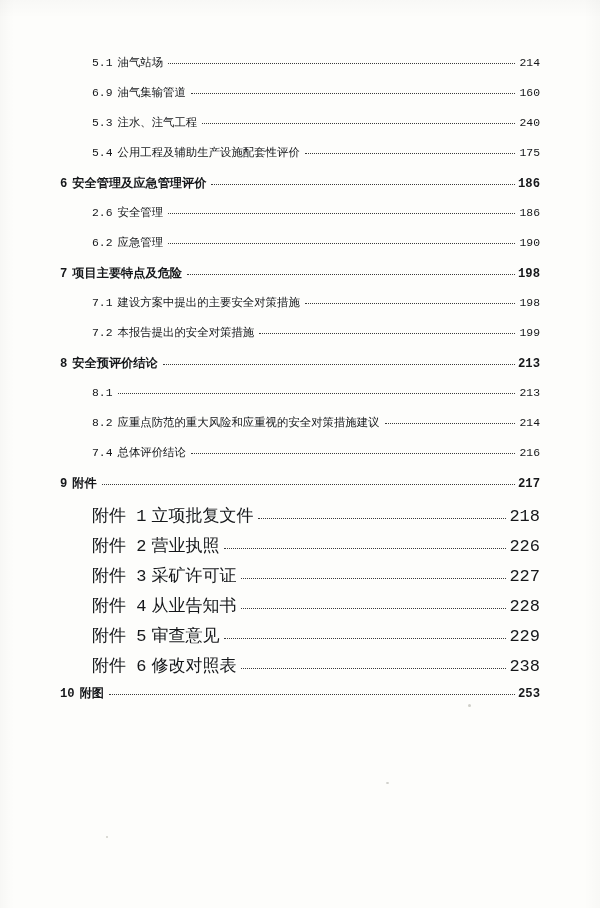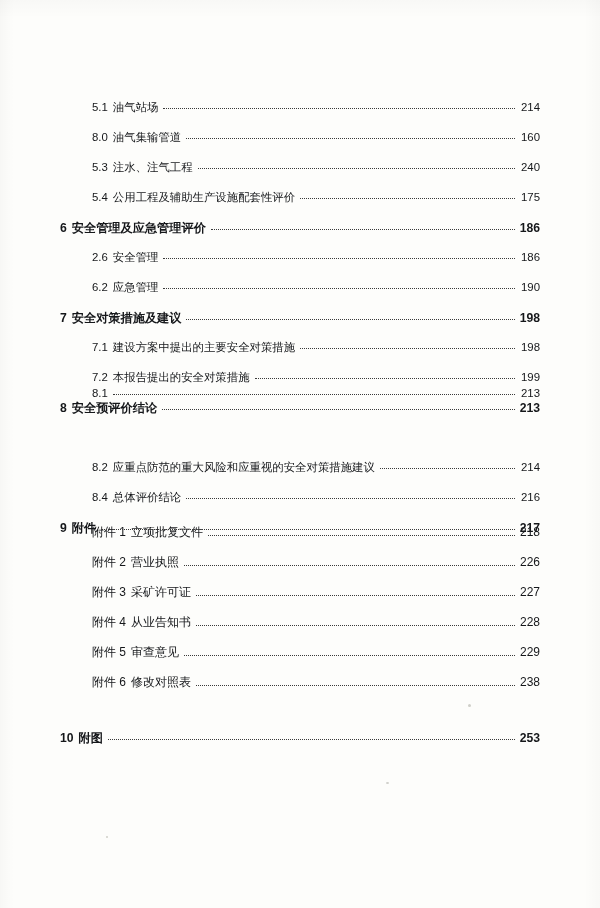--- a/index.html
+++ b/index.html
@@ -13,20 +13,21 @@
     font-family: "Liberation Sans", sans-serif;
     color: #1b1b1b;
     overflow: hidden;
   }
   .page {
     position: relative;
     width: 600px;
     height: 908px;
     background: #fdfdfb;
     box-sizing: border-box;
+    font-family: Liberation Mono, monospace;
   }
   
   .paper-noise {
     position: absolute;
     inset: 0;
     background:
       linear-gradient(90deg, rgba(0,0,0,0.025) 0px, rgba(0,0,0,0) 14px),
       linear-gradient(270deg, rgba(0,0,0,0.02) 0px, rgba(0,0,0,0) 16px),
       linear-gradient(180deg, rgba(0,0,0,0.02) 0px, rgba(0,0,0,0) 18px);
     pointer-events: none;
@@ -45,21 +46,20 @@
     height: 30px;
     color: #15171a;
     white-space: nowrap;
   }
   .toc-row .num {
     flex: 0 0 auto;
   }
   .toc-row .title {
     flex: 0 0 auto;
     padding-left: 5px;
-    margin-top: 44px;
   }
   .toc-row .leader {
     flex: 1 1 auto;
     margin: 0 3px 0 5px;
     position: relative;
     top: -2px;
     border-bottom: 1px dotted #3a3a3a;
     height: 0.55em;
   }
   .toc-row .pageno {
@@ -68,21 +68,21 @@
     min-width: 22px;
   }
 
   
   .lvl-1 {
     font-weight: bold;
     font-size: 12.2px;
   }
   .lvl-1 .num { padding-left: 0px; }
   .lvl-2 { font-size: 11.4px; }
-  .lvl-3 { font-size: 12px; align-items: flex-end; }
+  .lvl-3 { font-size: 17px; }
 
   .indent-0 { margin-left: 0px; }
   .indent-2 { margin-left: 32px; }
 
   
   .speck {
     position: absolute;
     background: #cfcfc9;
     border-radius: 50%;
     pointer-events: none;
@@ -95,21 +95,21 @@
   <div class="paper-noise"></div>
 
   <div class="toc" id="toc-root">
       <div class="toc-row lvl-2 indent-2">
         <span class="num">5.1</span>
         <span class="title">油气站场</span>
         <span class="leader"></span>
         <span class="pageno">214</span>
       </div>
       <div class="toc-row lvl-2 indent-2">
-        <span class="num">8.0</span>
+        <span class="num">6.9</span>
         <span class="title">油气集输管道</span>
         <span class="leader"></span>
         <span class="pageno">160</span>
       </div>
       <div class="toc-row lvl-2 indent-2">
         <span class="num">5.3</span>
         <span class="title">注水、注气工程</span>
         <span class="leader"></span>
         <span class="pageno">240</span>
       </div>
@@ -132,21 +132,21 @@
         <span class="pageno">186</span>
       </div>
       <div class="toc-row lvl-2 indent-2">
         <span class="num">6.2</span>
         <span class="title">应急管理</span>
         <span class="leader"></span>
         <span class="pageno">190</span>
       </div>
       <div class="toc-row lvl-1 indent-0">
         <span class="num">7</span>
-        <span class="title">安全对策措施及建议</span>
+        <span class="title">项目主要特点及危险</span>
         <span class="leader"></span>
         <span class="pageno">198</span>
       </div>
       <div class="toc-row lvl-2 indent-2">
         <span class="num">7.1</span>
         <span class="title">建设方案中提出的主要安全对策措施</span>
         <span class="leader"></span>
         <span class="pageno">198</span>
       </div>
       <div class="toc-row lvl-2 indent-2">
@@ -166,21 +166,21 @@
         <span class="leader"></span>
         <span class="pageno">213</span>
       </div>
       <div class="toc-row lvl-2 indent-2">
         <span class="num">8.2</span>
         <span class="title">应重点防范的重大风险和应重视的安全对策措施建议</span>
         <span class="leader"></span>
         <span class="pageno">214</span>
       </div>
       <div class="toc-row lvl-2 indent-2">
-        <span class="num">8.4</span>
+        <span class="num">7.4</span>
         <span class="title">总体评价结论</span>
         <span class="leader"></span>
         <span class="pageno">216</span>
       </div>
       <div class="toc-row lvl-1 indent-0">
         <span class="num">9</span>
         <span class="title">附件</span>
         <span class="leader"></span>
         <span class="pageno">217</span>
       </div>

